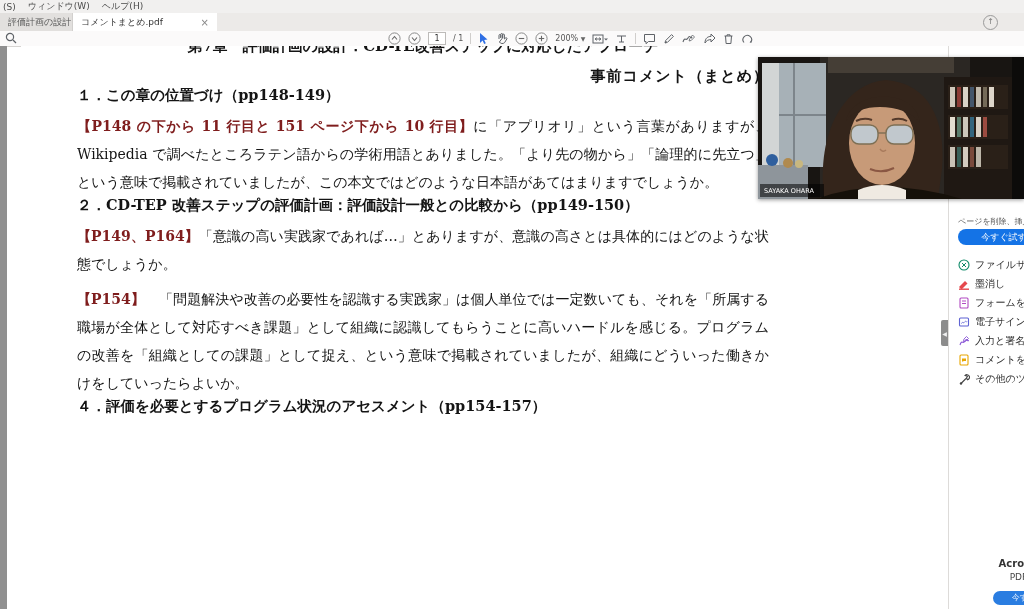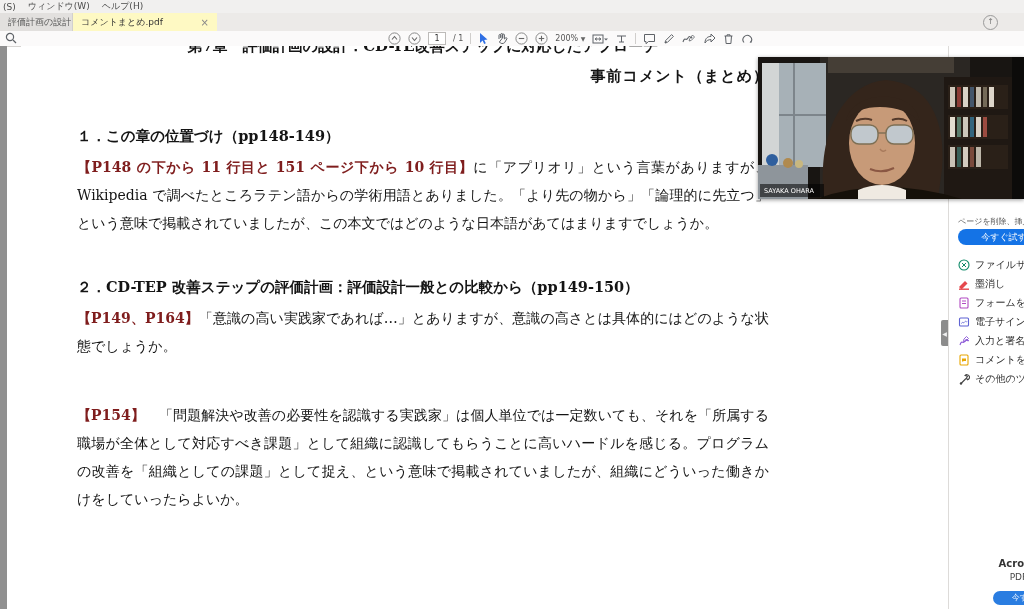--- a/index.html
+++ b/index.html
@@ -8,41 +8,41 @@
     background:#fff;font-family:"DejaVu Sans","Liberation Sans",sans-serif;
     -webkit-font-smoothing:antialiased;
   }
   
   .menubar{position:absolute;top:0;left:0;right:0;height:13px;background:#f1f0ef;
     display:flex;align-items:center;gap:12px;padding-left:3px;font-size:9px;color:#4a4a4a;border-bottom:1px solid #e4e2e1}
   .menubar span{white-space:nowrap}
   .tabbar{position:absolute;top:13px;left:0;right:0;height:18px;background:#eceae8;display:flex;align-items:stretch}
   .tab{display:flex;align-items:center;font-size:9px;color:#555;padding:0 8px;white-space:nowrap;overflow:hidden}
   .tab.inactive{width:56px;background:#e2e0de;border-right:1px solid #d2d0ce}
-  .tab.active{width:128px;background:#fef9c3;justify-content:space-between;color:#333}
+  .tab.active{width:128px;background:#ffffff;justify-content:space-between;color:#333}
   .tab-close{color:#888;font-size:10px;margin-left:6px}
   .tab-extra{margin-left:auto;margin-right:26px;align-self:center}
   .circle-btn{width:13px;height:13px;border:1px solid #9a9a9a;border-radius:50%;display:flex;align-items:center;justify-content:center;color:#777;font-size:8px;line-height:1}
   .toolbar{position:absolute;top:31px;left:0;right:0;height:15px;background:#fbfafa;border-bottom:1px solid #d6d4d2}
   .tb-search{position:absolute;left:5px;top:32px}
   .tb-center{position:absolute;left:388px;top:31px;height:15px;display:flex;align-items:center;gap:7px}
   .tb-sep{width:1px;height:11px;background:#d0cecc}
   .pagebox{border:1px solid #bdbbb9;background:#fff;width:16px;height:11px;font-size:8px;color:#333;text-align:center;line-height:11px}
   .tb-txt{font-size:8px;color:#555;white-space:nowrap}
   .caret{font-size:6px;color:#666}
   .icon-14 svg{display:block}
   
   .canvas-left{position:absolute;left:0;top:46px;width:7px;height:563px;background:#909090}
   .canvas-right{position:absolute;left:938px;top:46px;width:10px;height:563px;background:#6f6f6f}
   .page{position:absolute;left:21px;top:46px;width:931px;height:563px;background:#fff;overflow:hidden}
   .doc{margin:0 183px 0 56px;color:#141414;font-family:"DejaVu Serif","Liberation Serif",serif}
   .doc-title-clip{height:12px;overflow:hidden}
   .doc-title-clip .t{margin-top:-9px;text-align:center;font-weight:bold;font-size:15px;white-space:nowrap}
   .doc-subtitle{text-align:right;font-weight:bold;font-size:15px;margin-top:9px;letter-spacing:1px}
-  .section{margin-top:41px}
+  .section{}
   .sec-h{font-weight:bold;font-size:14.5px}
   .sec-b{margin-top:7px;font-size:14px;line-height:28px;text-align:justify}
   .red{color:#7f1d1d;font-weight:bold}
   
   .webcam{position:absolute;left:758px;top:57px;width:266px;height:142px;background:#4d7c0f;z-index:30;box-shadow:0 1px 4px rgba(0,0,0,.4)}
   .webcam svg{display:block}
   
   .sidebar{position:absolute;left:948px;top:46px;width:76px;height:563px;background:#fff;border-left:1px solid #dddbd9;z-index:10}
   .sb-hint{position:absolute;top:170px;left:9px;width:68px;font-size:8px;color:#5a5a5a;white-space:nowrap;overflow:hidden}
   .sb-try{position:absolute;top:183px;left:9px;width:92px;height:16px;border-radius:9px;background:#1473e6;color:#fff;
@@ -194,20 +194,24 @@
 
     <div class="section">
       <div class="sec-h">２．CD-TEP 改善ステップの評価計画：評価設計一般との比較から（pp149-150）</div>
       <div class="sec-b"><span class="red">【P149、P164】</span><span>「意識の高い実践家であれば…」とありますが、意識の高さとは具体的にはどのような状態でしょうか。</span></div>
     </div>
 
     <div class="section">
       <div class="sec-b"><span class="red">【P154】</span><span>　「問題解決や改善の必要性を認識する実践家」は個人単位では一定数いても、それを「所属する職場が全体として対応すべき課題」として組織に認識してもらうことに高いハードルを感じる。プログラムの改善を「組織としての課題」として捉え、という意味で掲載されていましたが、組織にどういった働きかけをしていったらよいか。</span></div>
     </div>
 
+    <div class="section">
+      <div class="sec-h">４．評価を必要とするプログラム状況のアセスメント（pp154-157）</div>
+      <div class="sec-b"></div>
+    </div>
   </div>
 </div>
 
 <div class="sidebar">
   <div class="sb-hint">ページを削除、挿入、抽出</div>
   <div class="sb-try">今すぐ試す</div>
   <ul class="sb-tools">
     <li>
       <svg width="12" height="12" viewBox="0 0 12 12">
           <circle cx="6" cy="6" r="5" fill="none" stroke="#0e8a68" stroke-width="1.1"></circle>

